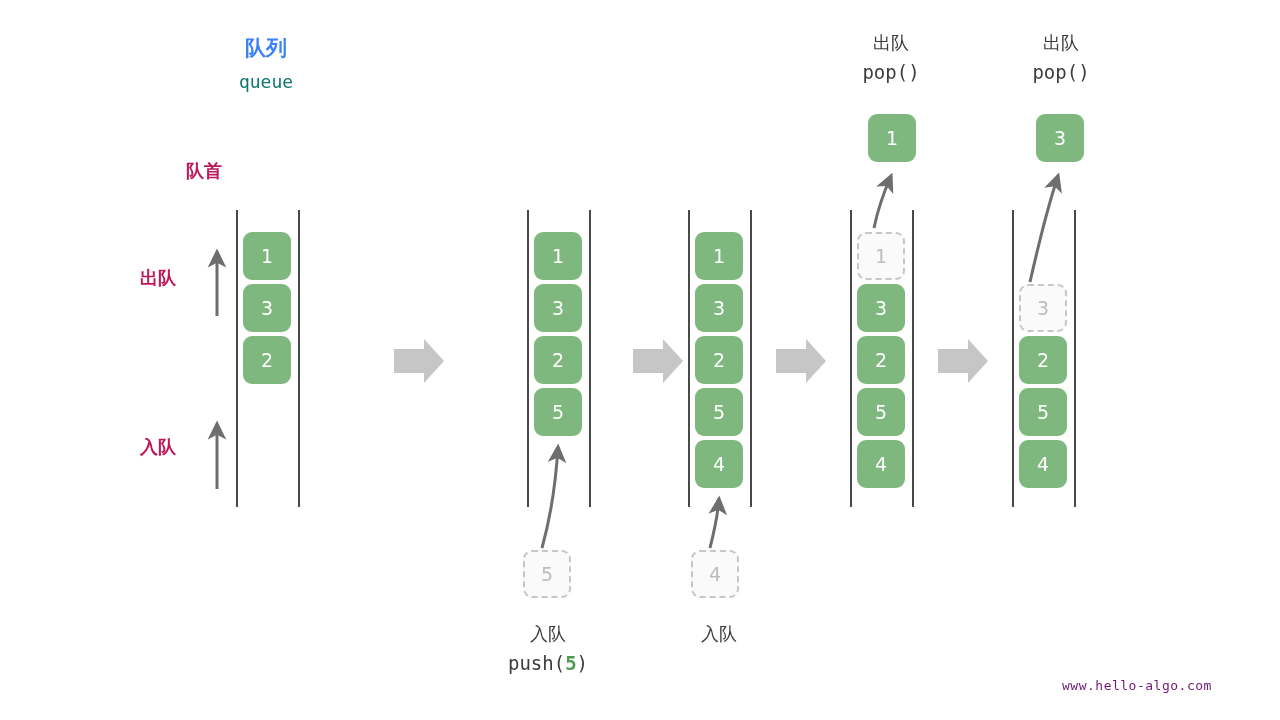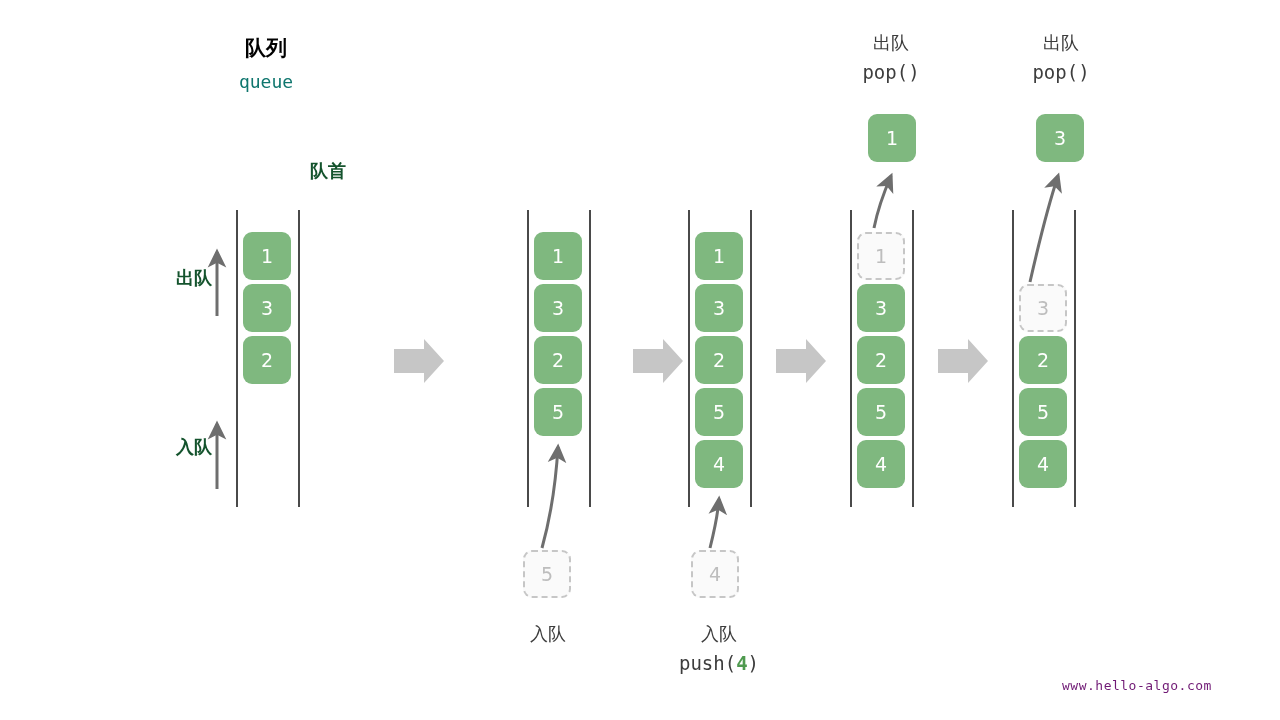--- a/index.html
+++ b/index.html
@@ -18,36 +18,36 @@
   .stage {
     position: absolute;
     inset: 0;
   }
   .abs { position: absolute; }
 
   
   .title-cn {
     font-size: 21px;
     font-weight: bold;
-    color: #000000;
+    color: #3b82f6;
     text-align: center;
     white-space: nowrap;
   }
   .title-en {
     font-family: "DejaVu Sans Mono", "Liberation Mono", monospace;
     font-size: 18px;
     color: #0f766e;
     text-align: center;
     white-space: nowrap;
   }
   .side-label {
     font-size: 18px;
     font-weight: bold;
-    color: #14532d;
-    text-align: right;
+    color: #be185d;
+    text-align: left;
     white-space: nowrap;
   }
   .op-label {
     text-align: center;
     white-space: nowrap;
   }
   .op-label .cn {
     display: block;
     font-size: 18px;
     color: #3d3d3d;
@@ -129,36 +129,36 @@
 
   <div class="cell" style="left:534px; top:232px;">1</div>
   <div class="cell" style="left:534px; top:284px;">3</div>
   <div class="cell" style="left:534px; top:336px;">2</div>
   <div class="cell" style="left:534px; top:388px;">5</div>
 
   <div class="cell ghost" style="left:523px; top:550px;">5</div>
 
   <div class="abs op-label" style="left:443px; top:620px; width:210px;">
     <span class="cn">入队</span>
+    <span class="code"><span>push(</span><span class="arg">5</span><span>)</span></span>
   </div>
 
   <div class="rail" style="left:688px; top:210px; height:297px;"></div>
   <div class="rail" style="left:750px; top:210px; height:297px;"></div>
 
   <div class="cell" style="left:695px; top:232px;">1</div>
   <div class="cell" style="left:695px; top:284px;">3</div>
   <div class="cell" style="left:695px; top:336px;">2</div>
   <div class="cell" style="left:695px; top:388px;">5</div>
   <div class="cell" style="left:695px; top:440px;">4</div>
 
   <div class="cell ghost" style="left:691px; top:550px;">4</div>
 
   <div class="abs op-label" style="left:614px; top:620px; width:210px;">
     <span class="cn">入队</span>
-    <span class="code"><span>push(</span><span class="arg">4</span><span>)</span></span>
   </div>
 
   <div class="rail" style="left:850px; top:210px; height:297px;"></div>
   <div class="rail" style="left:912px; top:210px; height:297px;"></div>
 
   <div class="cell ghost" style="left:857px; top:232px;">1</div>
   <div class="cell" style="left:857px; top:284px;">3</div>
   <div class="cell" style="left:857px; top:336px;">2</div>
   <div class="cell" style="left:857px; top:388px;">5</div>
   <div class="cell" style="left:857px; top:440px;">4</div>

